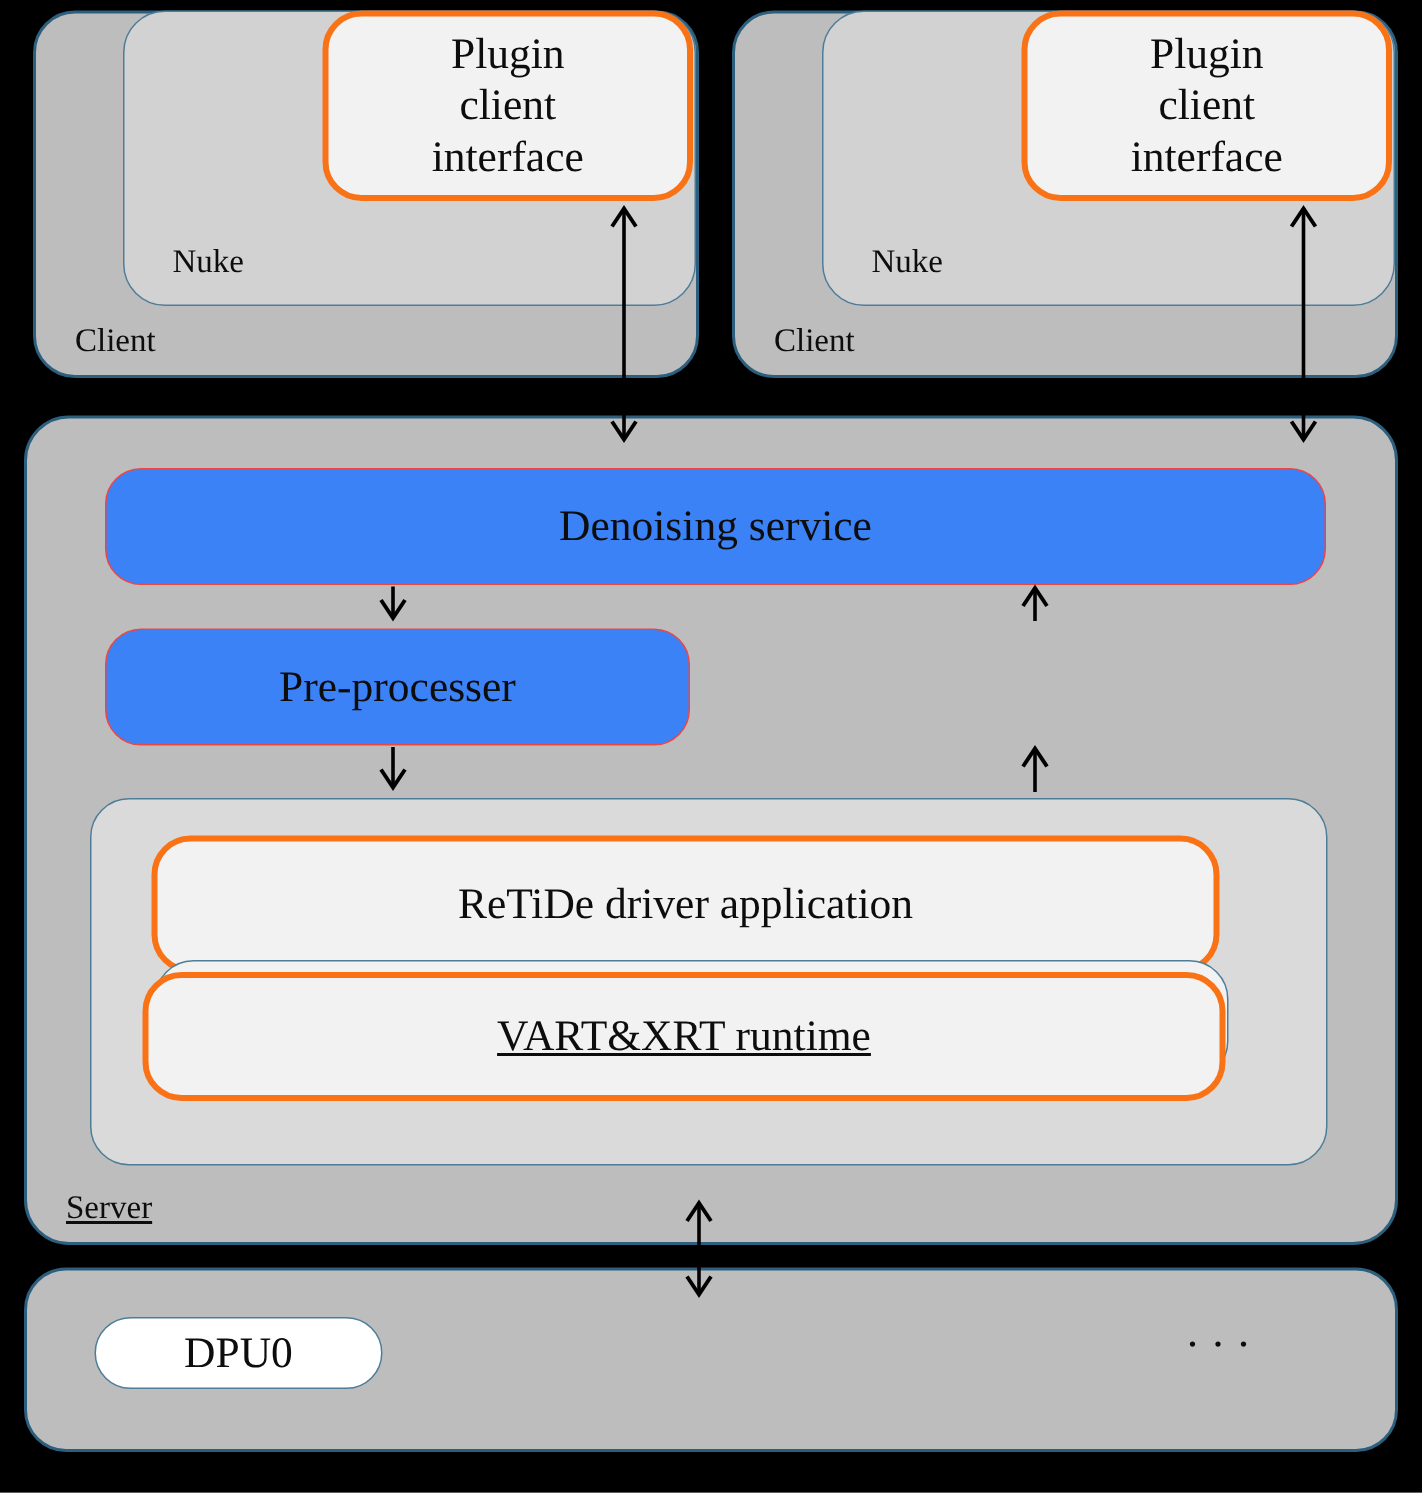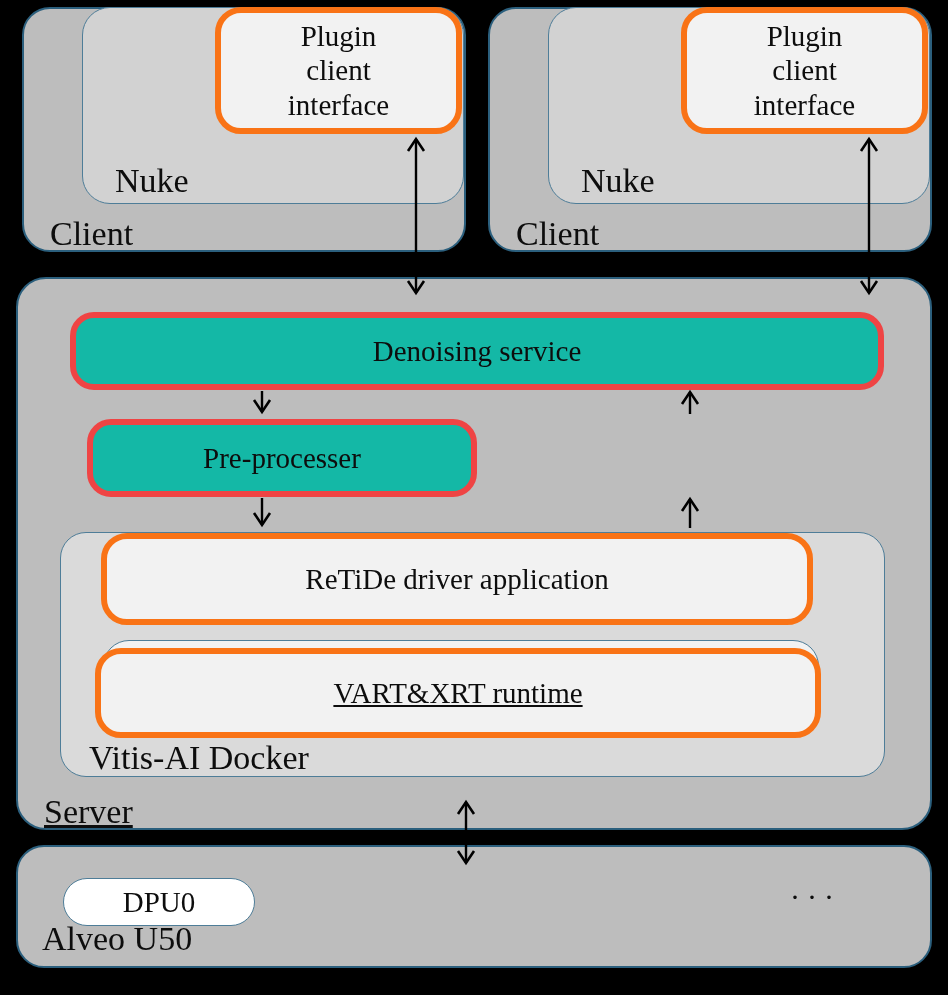--- a/index.html
+++ b/index.html
@@ -6,27 +6,27 @@
   body{
     width:948px;height:995px;background:#000;position:relative;overflow:hidden;
     font-family:"Liberation Serif","DejaVu Serif",serif;color:#0d0d0d;
   }
   .canvas{position:absolute;left:0;top:0;width:948px;height:995px;}
   .box{position:absolute;box-sizing:border-box;}
   
   .outer{background:#bdbdbd;border:2px solid #2b5f7d;border-radius:28px;}
   
   .nuke{background:#d2d2d2;border:1px solid #4e7d98;border-radius:28px;}
-  .midbox{background:#14b8a6;border:6px solid #ef4444;border-radius:24px;}
+  .midbox{background:#3b82f6;border:1px solid #ef4444;border-radius:24px;}
   .docker{background:#dadada;border:1px solid #4e7d98;border-radius:26px;}
   
-  .lightbox{background:#f2f2f2;border:6px solid #f97316;border-radius:26px;}
+  .lightbox{background:#f2f2f2;border:4px solid #f97316;border-radius:26px;}
   .pill{background:#ffffff;border:1px solid #4e7d98;border-radius:24px;}
   .center{display:flex;align-items:center;justify-content:center;text-align:center;}
-  .lbl{position:absolute;font-size:34px;line-height:1.15;white-space:nowrap;}
+  .lbl{position:absolute;font-size:22px;line-height:1.15;white-space:nowrap;}
   .boxtext{font-size:29px;}
   .plugin-text{width:140px;font-size:29px;line-height:1.18;}
   .ellipsis{position:absolute;font-size:30px;letter-spacing:7px;}
   .stack-back{position:absolute;left:8px;top:-8px;width:714px;height:78px;
     background:#f2f2f2;border:1px solid #4e7d98;border-radius:26px;}
   .stack-front{position:absolute;left:0;top:0;width:714px;height:78px;text-decoration:underline;}
   svg.arrows{position:absolute;left:0;top:0;width:948px;height:995px;pointer-events:none;}
   svg.arrows line{stroke:#000;stroke-width:2.4;}
 </style>
 </head>
@@ -54,43 +54,41 @@
     </div>
   </div>
 
   <div class="box outer" style="left:16px;top:277px;width:916px;height:553px;border-radius:30px;">
     <span class="lbl" style="left:26px;top:513px;text-decoration:underline;">Server</span>
 
     <div class="box midbox center" style="left:52px;top:33px;width:814px;height:78px;">
       <span class="boxtext">Denoising service</span>
     </div>
 
-    <div class="box midbox center" style="left:69px;top:140px;width:390px;height:78px;">
+    <div class="box midbox center" style="left:52px;top:140px;width:390px;height:78px;">
       <span class="boxtext">Pre-processer</span>
     </div>
 
 
     <div class="box docker" style="left:42px;top:253px;width:825px;height:245px;">
-      <span class="lbl" style="left:28px;top:205px;">Vitis-AI Docker</span>
 
-      <div class="box lightbox center" style="left:40px;top:0;width:712px;height:92px;border-radius:26px;">
+      <div class="box lightbox center" style="left:40px;top:24px;width:712px;height:92px;border-radius:26px;">
         <span class="boxtext">ReTiDe driver application</span>
       </div>
 
       <div class="box" style="left:34px;top:115px;width:722px;height:86px;">
         <div class="stack-back"></div>
         <div class="stack-front lightbox center">
           <span class="boxtext">VART&amp;XRT runtime</span>
         </div>
       </div>
     </div>
   </div>
 
   <div class="box outer" style="left:16px;top:845px;width:916px;height:123px;">
-    <span class="lbl" style="left:24px;top:72px;">Alveo U50</span>
 
     <div class="box pill center" style="left:45px;top:31px;width:192px;height:48px;">
       <span class="boxtext">DPU0</span>
     </div>
     <span class="ellipsis" style="left:772px;top:33px;">···</span>
   </div>
 
   <svg class="arrows" viewBox="0 0 948 995">
     <defs>
       <marker id="head" viewBox="0 0 20 20" refX="16" refY="10" markerWidth="20" markerHeight="20" markerUnits="userSpaceOnUse" orient="auto-start-reverse">

